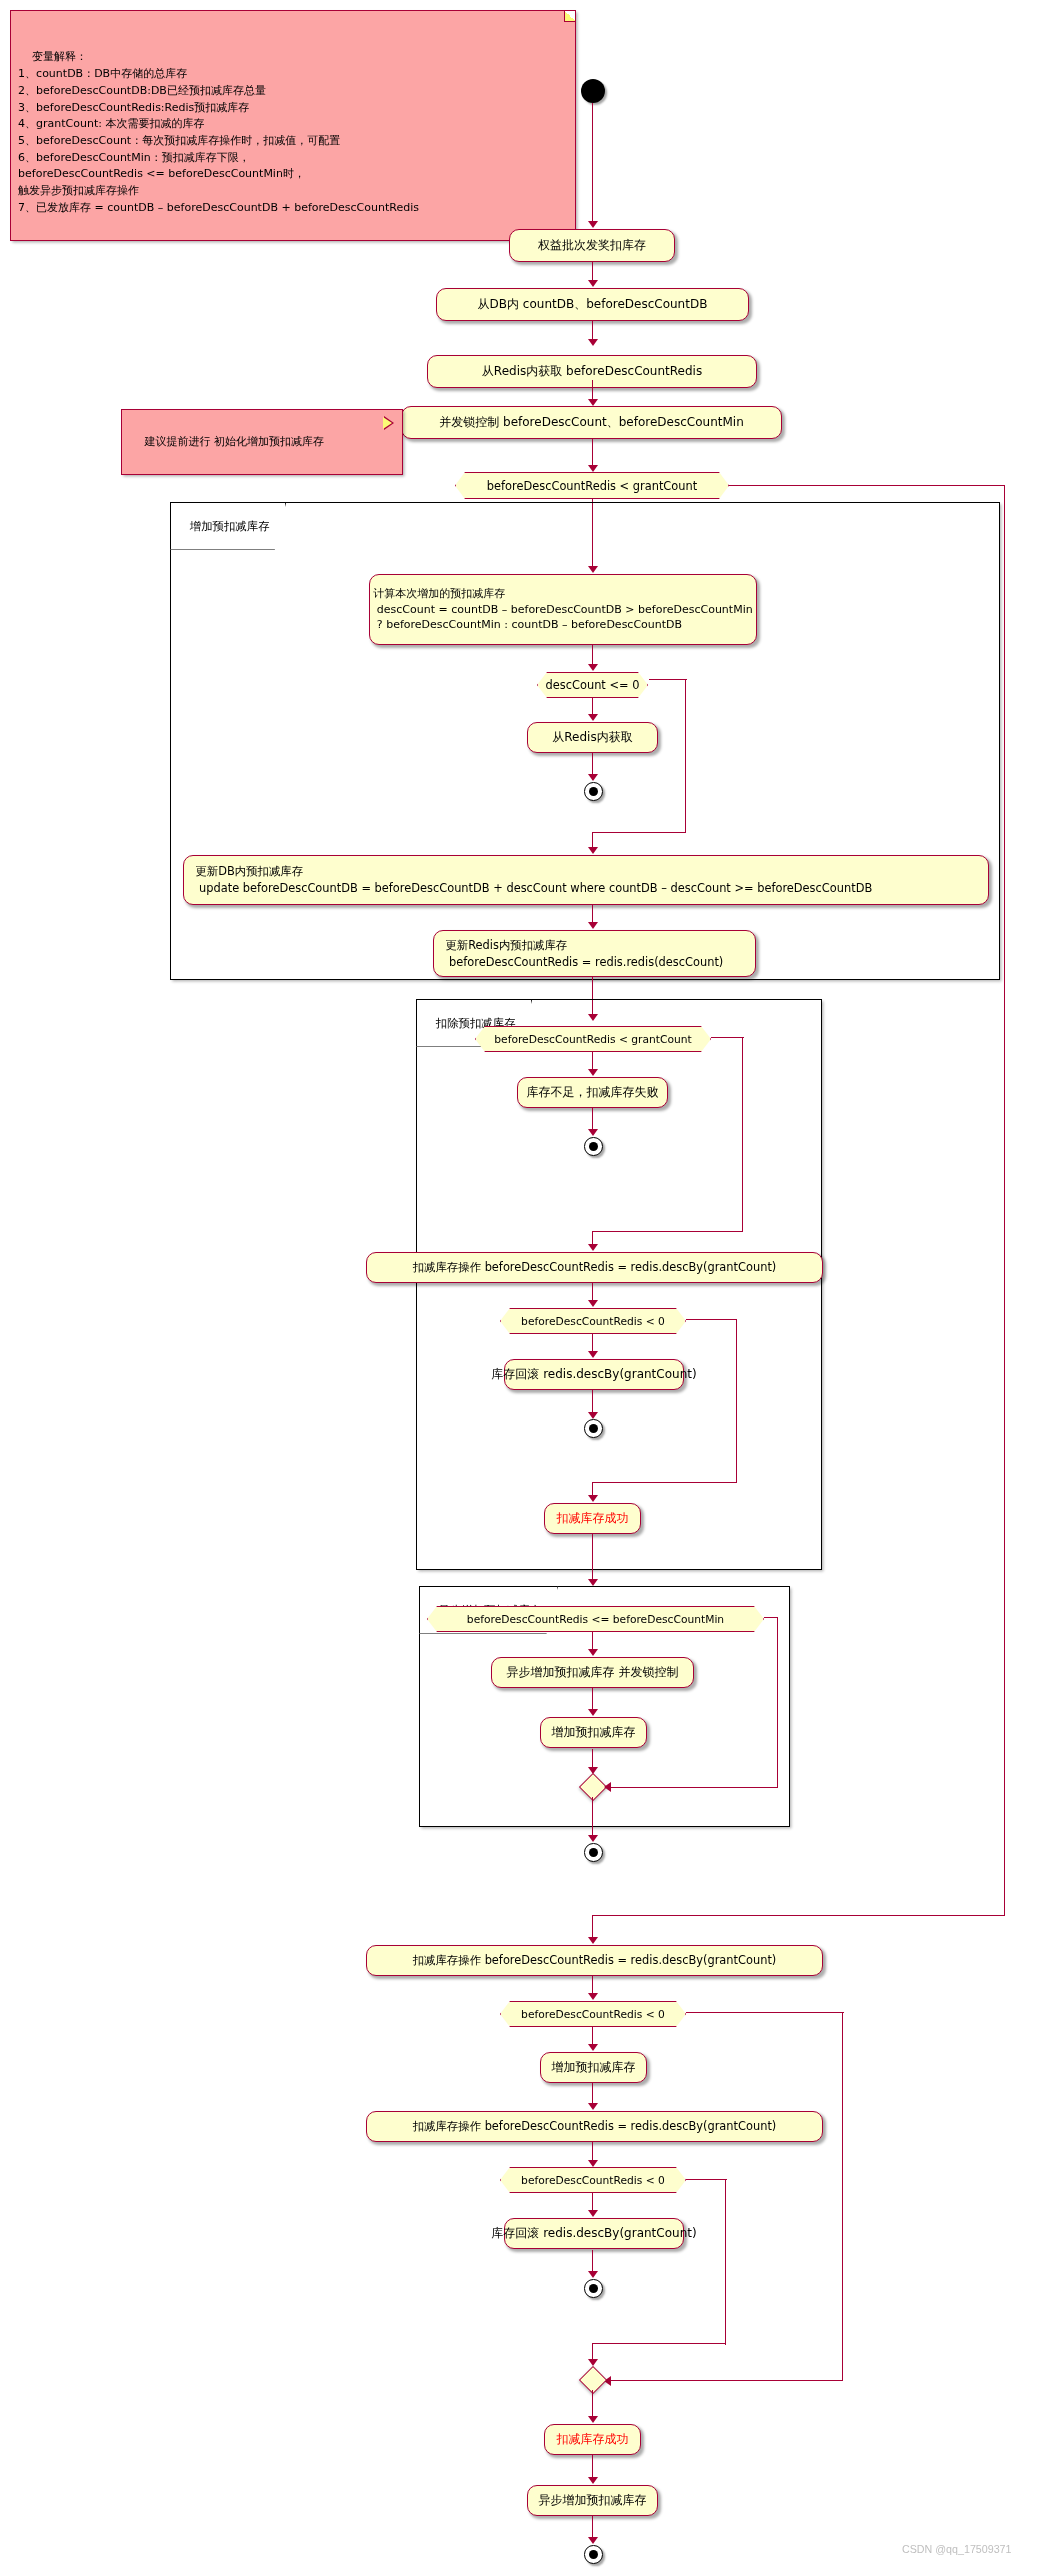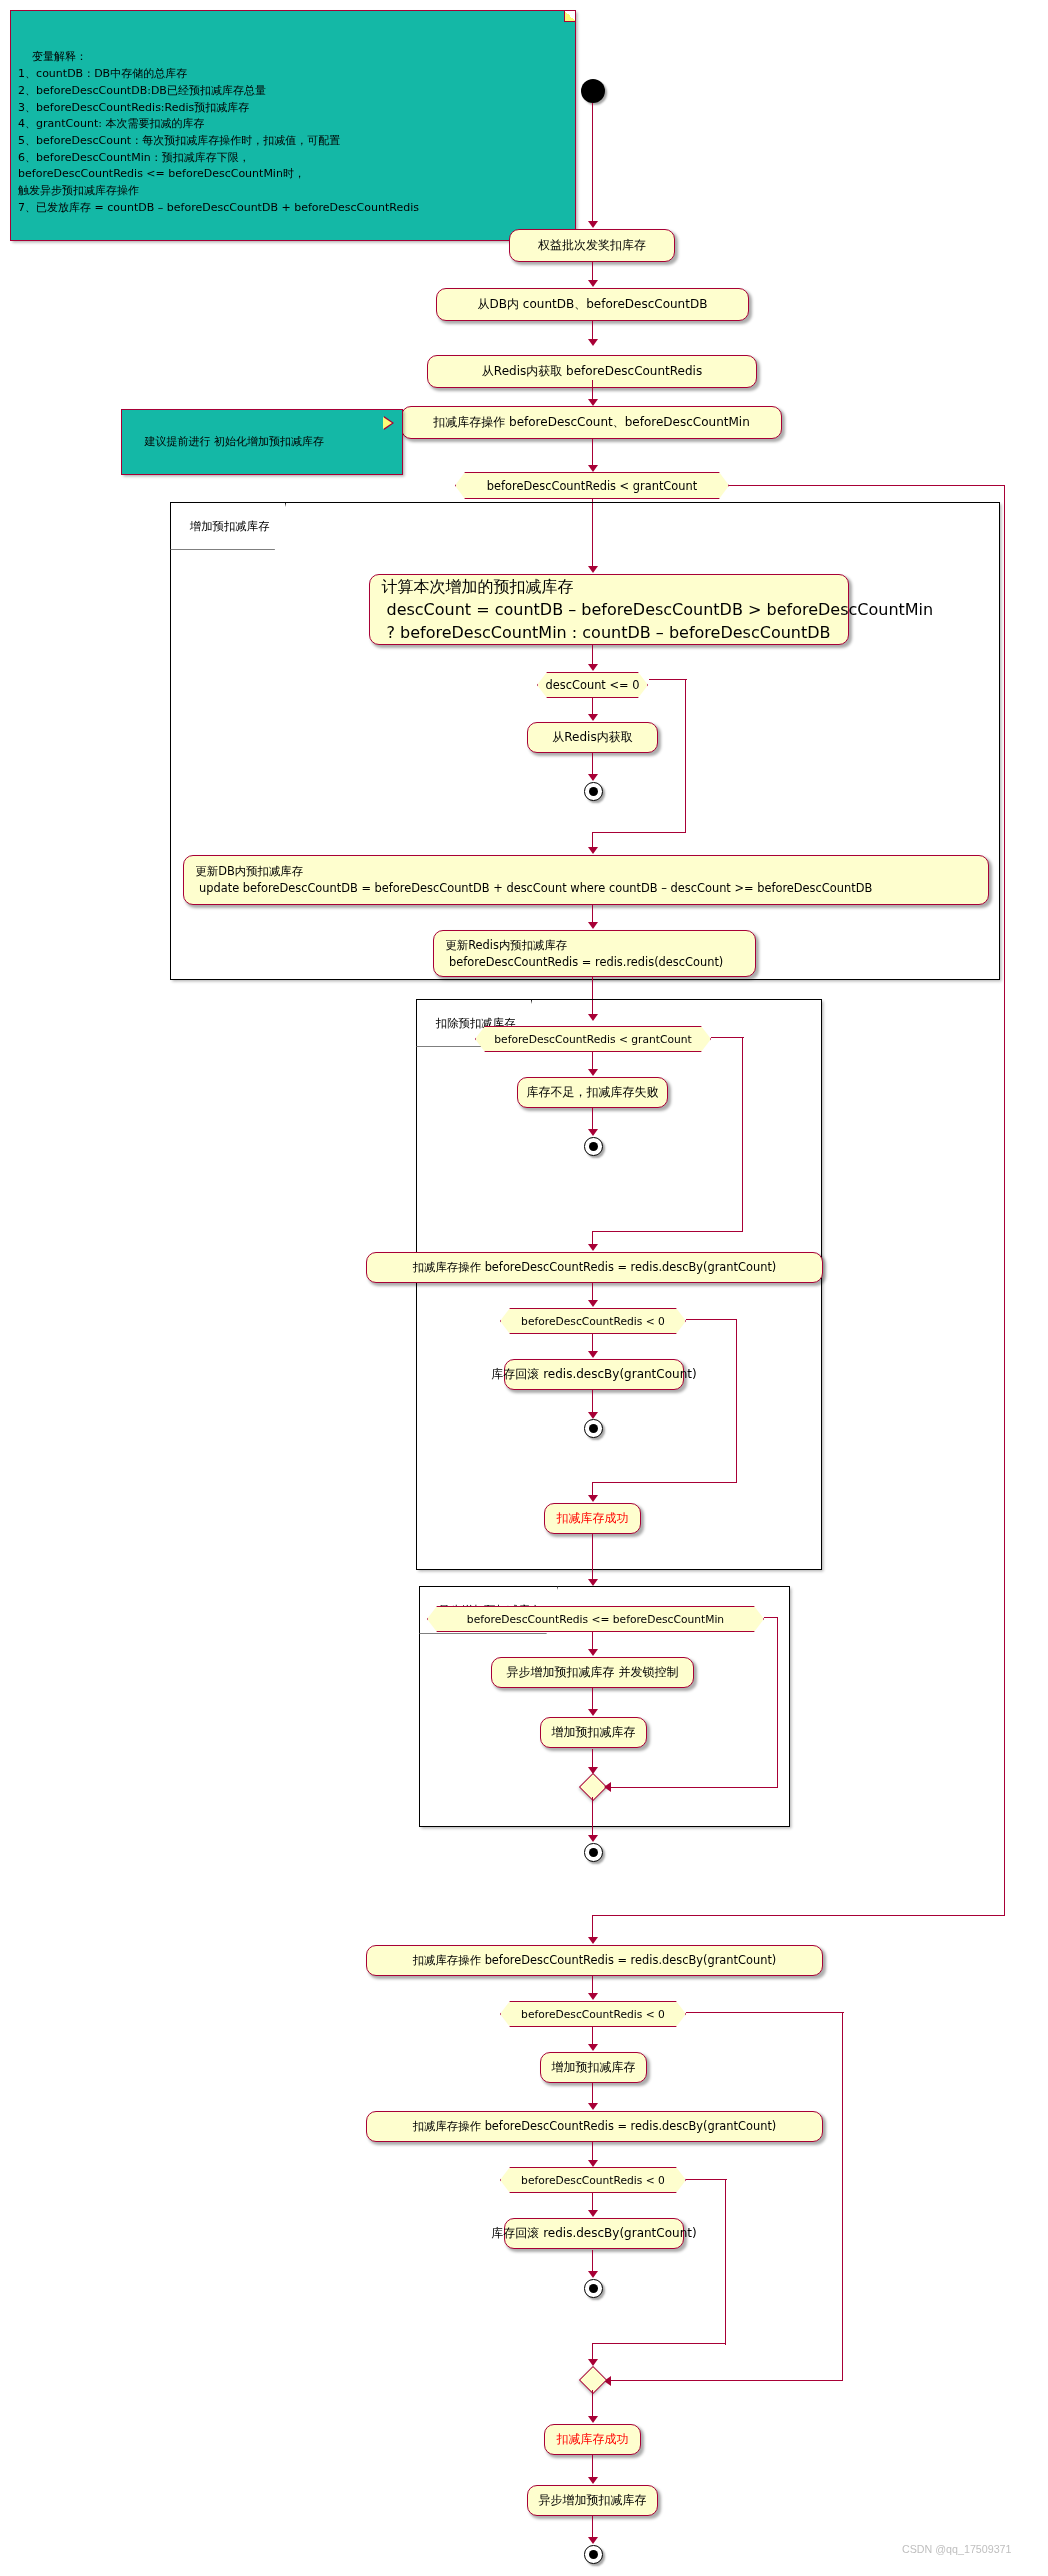--- a/index.html
+++ b/index.html
@@ -77,21 +77,21 @@
   }
   .end::after{
     content:"";
     width:55%;height:55%;
     border-radius:50%;
     background:#000000;
   }
 
   
   .note{
-    background:#14b8a6;
+    background:#fca5a5;
     border:1px solid #A80036;
     color:#000000;
     font-size:11px;
     line-height:1.52;
     padding:5px 7.1px 6.4px 7.1px;
     white-space:pre;
     box-shadow:2.1px 2.1px 2.9px rgba(0,0,0,0.33);
     position:absolute;
   }
   .note .fold{
@@ -198,21 +198,21 @@
   <div class="abs ln lnv" style="left:592px;top:321px;height:23px;"></div>
   <div class="arrowdown" style="left:588px;top:339px;"></div>
 
   <div class="abs act" style="left:427px;top:347px;width:330px;height:33px;margin-top:8px;">
     <span>从Redis内获取 beforeDescCountRedis</span>
   </div>
   <div class="abs ln lnv" style="left:592px;top:380px;height:23px;"></div>
   <div class="arrowdown" style="left:588px;top:399px;"></div>
 
   <div class="abs act" style="left:401px;top:406px;width:381px;height:33px;">
-    <span>扣减库存操作 beforeDescCount、beforeDescCountMin</span>
+    <span>并发锁控制 beforeDescCount、beforeDescCountMin</span>
   </div>
 
   <div class="note" style="left:121px;top:409px;width:263px;padding:7.1px 8.6px;">
     <span>建议提前进行 初始化增加预扣减库存</span>
   </div>
   <div class="note-tail-b" style="left:384px;top:416px;"></div>
   <div class="note-tail" style="left:383px;top:417px;"></div>
 
   <div class="abs ln lnv" style="left:592px;top:439px;height:30px;"></div>
   <div class="arrowdown" style="left:588px;top:465px;"></div>
@@ -226,21 +226,21 @@
 
   <div class="abs ln lnh" style="left:729px;top:485px;width:276px;"></div>
   <div class="abs ln lnv" style="left:1004px;top:485px;height:1431px;"></div>
   <div class="abs ln lnh" style="left:592px;top:1915px;width:413px;"></div>
 
   <div class="abs group" style="left:170px;top:502px;width:830px;height:478px;"></div>
   <div class="group-tab" style="left:170px;top:502px;">
     <span>增加预扣减库存</span>
   </div>
 
-  <div class="abs act left" style="left:369px;top:574px;width:480px;height:71px;font-size:16px;">
+  <div class="abs act left" style="left:369px;top:574px;width:388px;height:71px;font-size:11px;justify-content:center;">
     <span>计算本次增加的预扣减库存
  descCount = countDB – beforeDescCountDB &gt; beforeDescCountMin
  ? beforeDescCountMin : countDB – beforeDescCountDB</span>
   </div>
   <div class="abs ln lnv" style="left:592px;top:645px;height:23px;"></div>
   <div class="arrowdown" style="left:588px;top:664px;"></div>
 
   <div class="abs cond" style="left:537px;top:672px;width:111px;height:26px;">
     <span>descCount &lt;= 0</span>
   </div>

